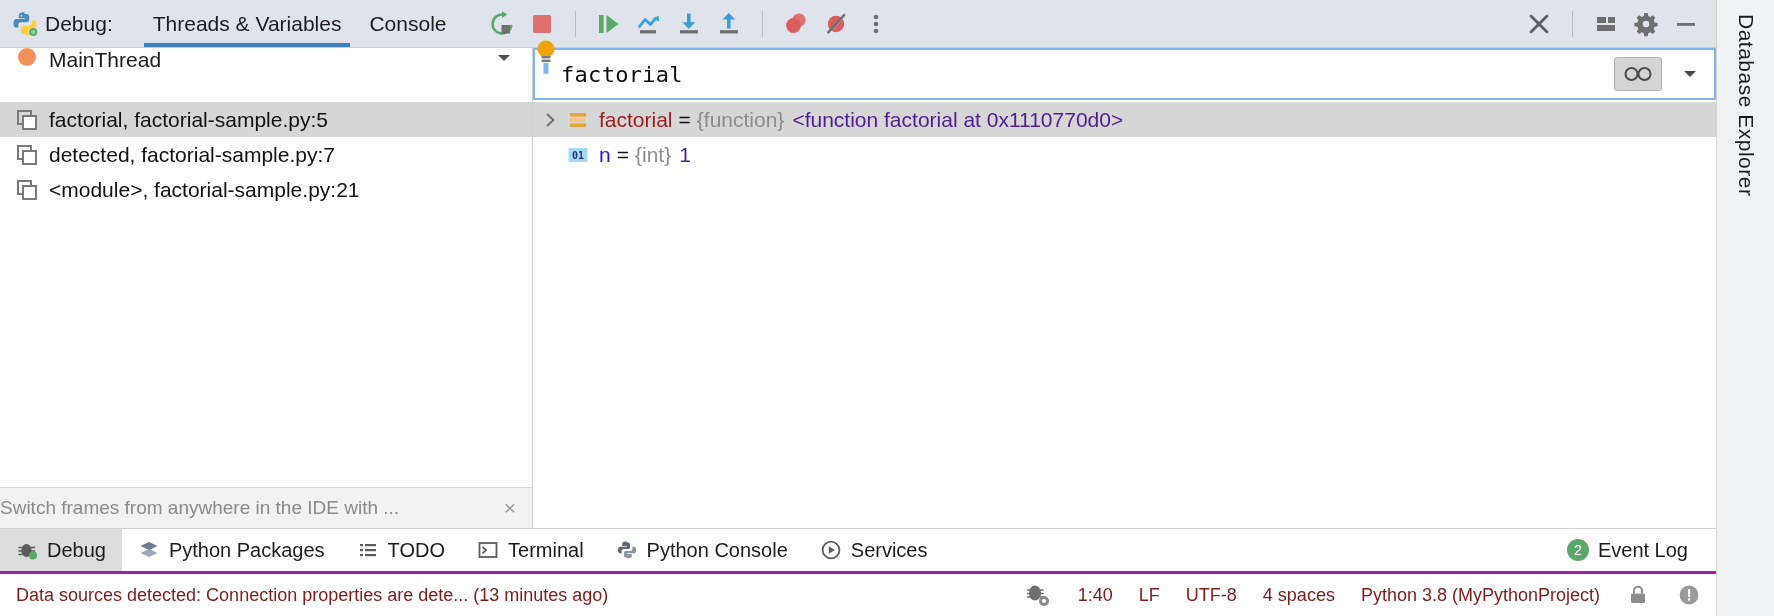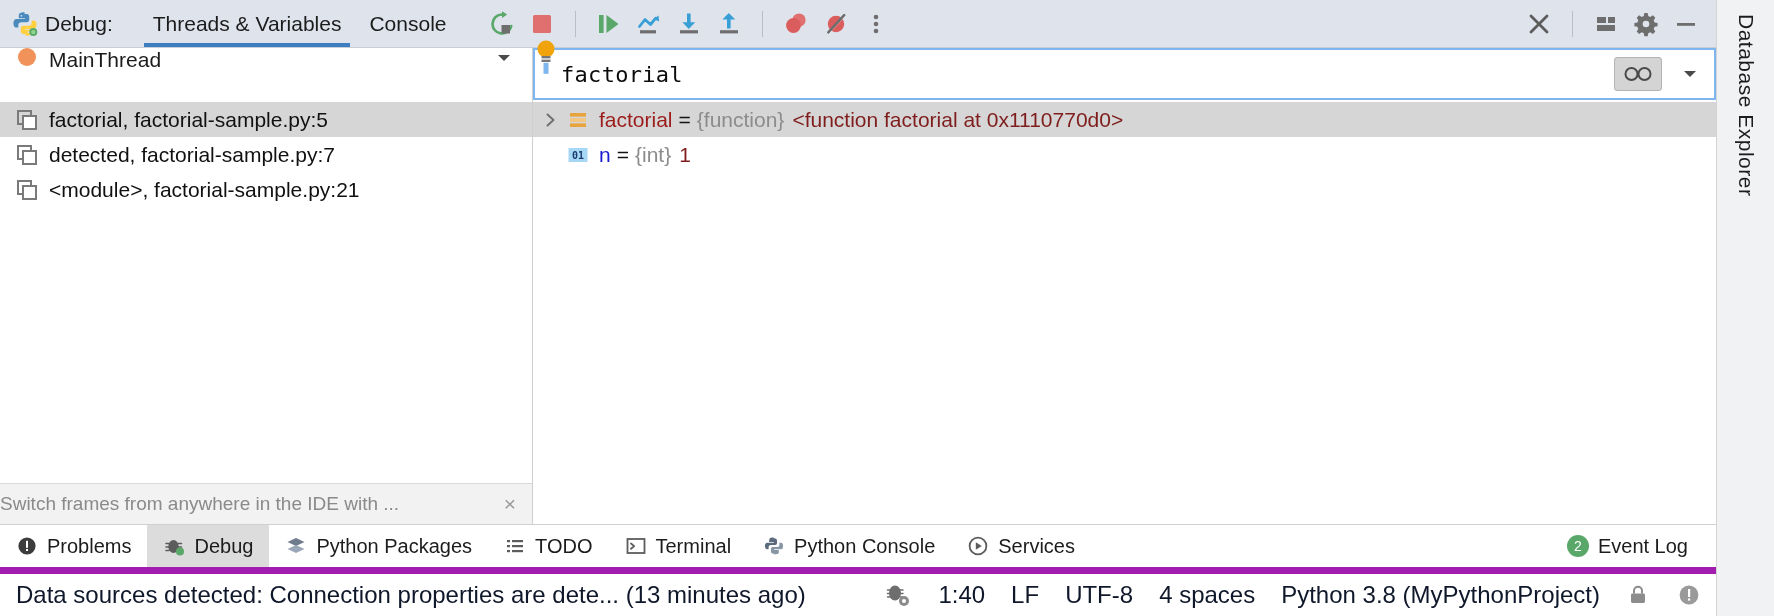--- a/index.html
+++ b/index.html
@@ -245,21 +245,21 @@
     align-items: center;
     justify-content: center;
     flex: none;
   }
   .var-indent { width: 34px; flex: none; }
   .var-icon { width: 22px; height: 22px; margin-right: 10px; flex: none; }
   .vname-fn { color: #9c1b1b; }
   .vname-int { color: #1a1ad2; }
   .veq { color: #111111; margin: 0 6px; }
   .vtype { color: #8c8c8c; }
-  .vval { color: #7f1d1d; margin-left: 8px; }
+  .vval { color: #4c1d95; margin-left: 8px; }
 
   
   .tool-bar {
     height: 42px;
     background: #ffffff;
     border-top: 1px solid #d0d0d0;
     display: flex;
     align-items: center;
     flex: none;
     position: relative;
@@ -290,23 +290,23 @@
     flex: none;
   }
 
   
   .status-bar {
     height: 42px;
     background: #ffffff;
     display: flex;
     align-items: center;
     flex: none;
-    font-size: 24px;
-    color: #0f172a;
-    border-top: 7px solid #a21caf;
+    font-size: 18px;
+    color: #7f1d1d;
+    border-top: 3px solid #a21caf;
   }
   .status-msg { margin-left: 16px; white-space: nowrap; cursor: default; }
   .status-item { margin-left: 26px; white-space: nowrap; cursor: default; }
 
   
   .right-bar {
     width: 58px;
     height: 616px;
     background: #f1f2f4;
     border-left: 1px solid #d4d4d4;
@@ -559,30 +559,20 @@
           <span class="veq">=</span>
           <span class="vtype">{int}</span>
           <span class="vval">1</span>
         </div>
 
       </div>
     </div>
 
     <div class="tool-bar">
 
-      <div class="tool-tab">
-        <span class="ti">
-          <svg width="22" height="22" viewBox="0 0 22 22">
-            <circle cx="11" cy="11" r="8.6" fill="#3c3c3c"></circle>
-            <rect x="10" y="5.8" width="2" height="7" fill="#ffffff"></rect>
-            <rect x="10" y="14" width="2" height="2" fill="#ffffff"></rect>
-          </svg>
-        </span>
-        <span>Problems</span>
-      </div>
 
       <div class="tool-tab active">
         <span class="ti">
           <svg width="22" height="22" viewBox="0 0 22 22">
             <ellipse cx="10.5" cy="11.5" rx="5.2" ry="6.4" fill="#5c5c5c"></ellipse>
             <path d="M3 8.5h3M3 12h3M3 15.5h3M15 8.5h3.5M15 12h3.5M15 15.5h3.5" stroke="#5c5c5c" stroke-width="1.6" stroke-linecap="round"></path>
             <circle cx="17" cy="16.5" r="4" fill="#59a869"></circle>
           </svg>
         </span>
         <span>Debug</span>

